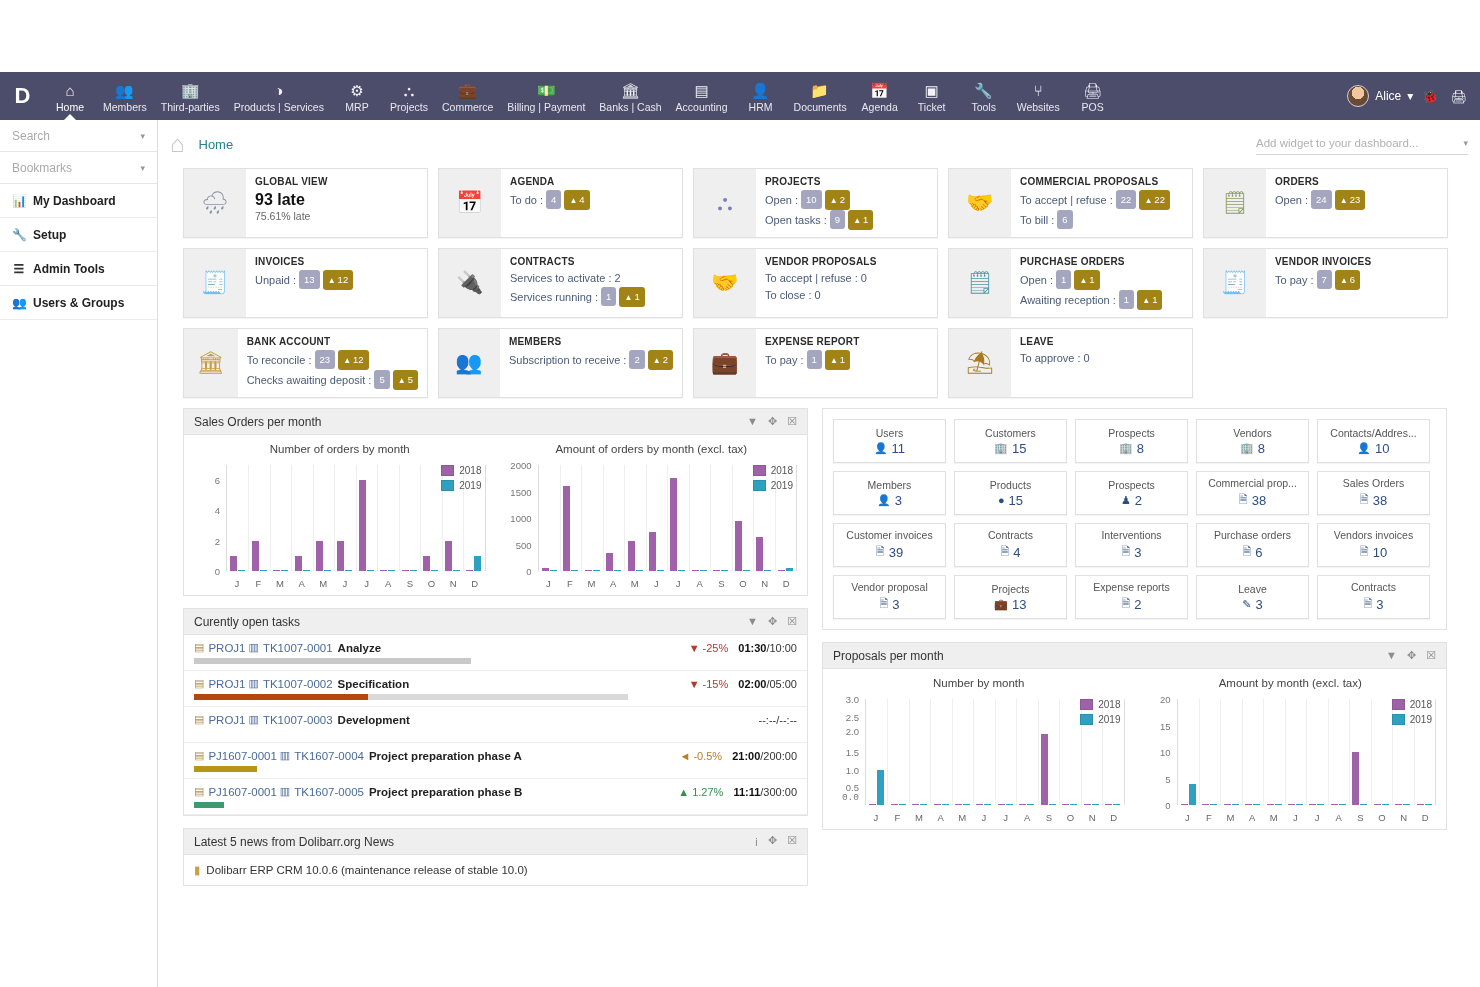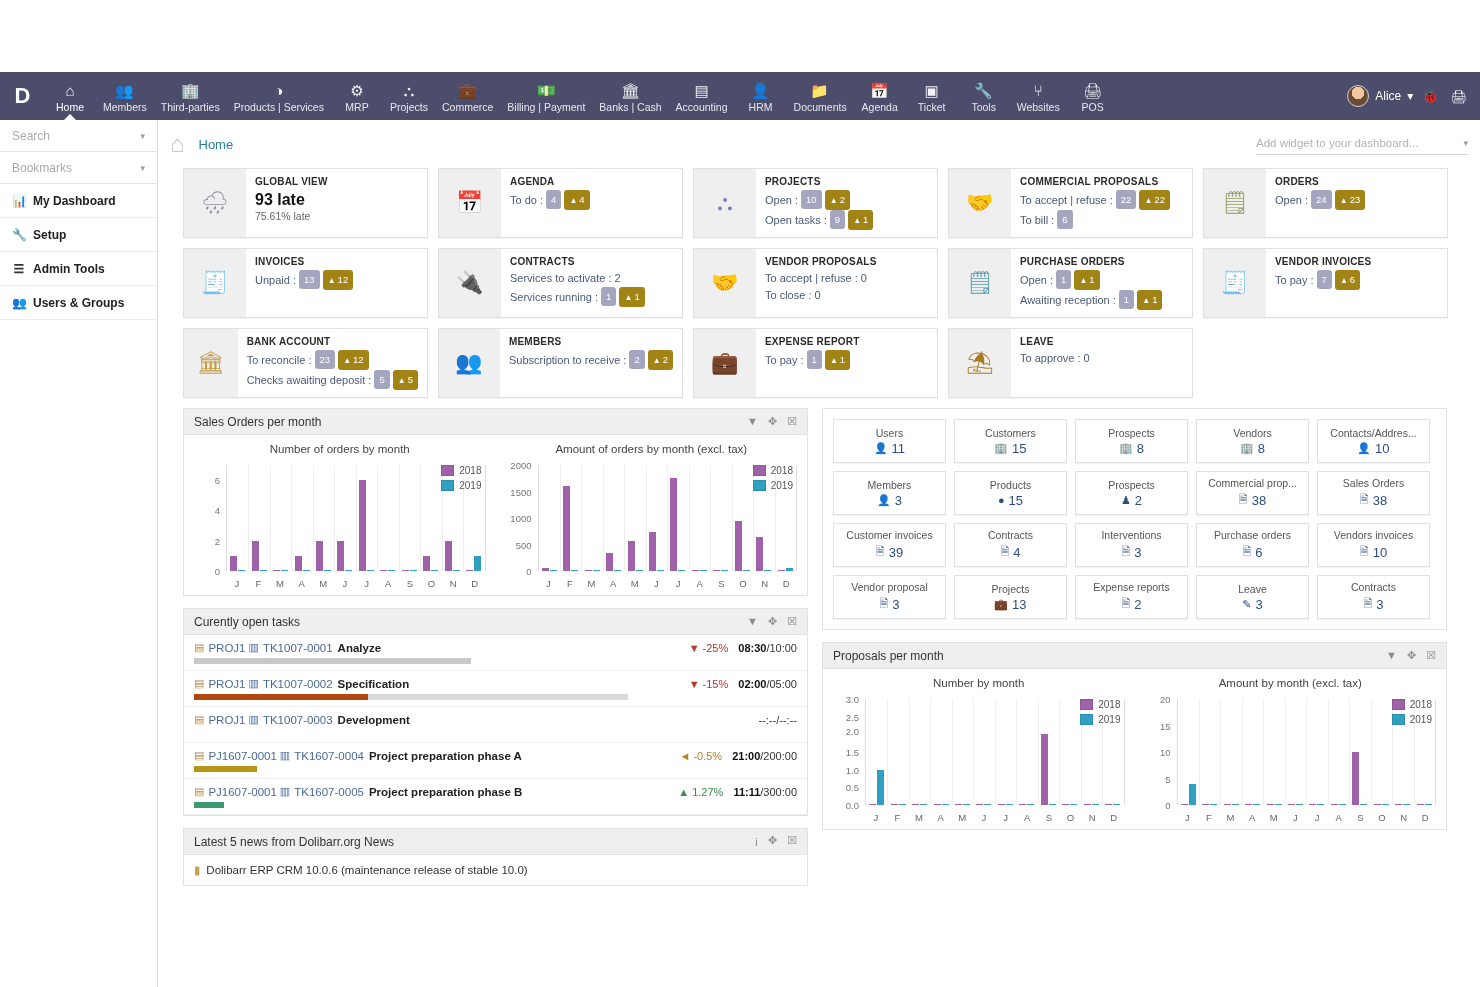--- a/index.html
+++ b/index.html
@@ -632,21 +632,21 @@
         <div id="tasklist">
             <div class="task">
               <div class="taskline">
                 <span class="tico">▤</span>
                 <span class="tproj">PROJ1</span>
                 <span class="tico2">▥</span>
                 <span class="tcode">TK1007-0001</span>
                 <span class="tname">Analyze</span>
                 <span class="tright">
                   <span class="tpct neg">▼ -25%</span>
-                  <span class="ttime"><b>08:30</b>/10:00</span>
+                  <span class="ttime"><b>01:30</b>/10:00</span>
                 </span>
               </div>
               <div class="pbar" style="background:transparent;width:100%">
                 <i style="width:46%;background:#c9c9c9"></i>
               </div>
             </div>
             <div class="task">
               <div class="taskline">
                 <span class="tico">▤</span>
                 <span class="tproj">PROJ1</span>
@@ -883,21 +883,21 @@
               <span>▼</span>
               <span>✥</span>
               <span>☒</span>
             </span>
         </div>
         <div class="chartrow" id="charts-prop">
             <div class="chartwrap">
               <div class="ctitle">Number by month</div>
               <div class="plot">
                 <div class="yaxis">
-                  <div class="ytick" style="top: 112px;">0.0</div>
+                  <div class="ytick" style="top: 104px; font-family: Liberation Mono, monospace;">0.0</div>
                   <div class="ytick" style="top: 94.3333px;">0.5</div>
                   <div class="ytick" style="top: 76.6667px;">1.0</div>
                   <div class="ytick" style="top: 59px;">1.5</div>
                   <div class="ytick" style="top: 38px;">2.0</div>
                   <div class="ytick" style="top: 23.6667px;">2.5</div>
                   <div class="ytick" style="top: 6px;">3.0</div>
                 </div>
                 <div class="plotarea">
                   <div class="gcol" style="left: 8.33333%;"></div>
                   <div class="gcol" style="left: 16.6667%;"></div>

